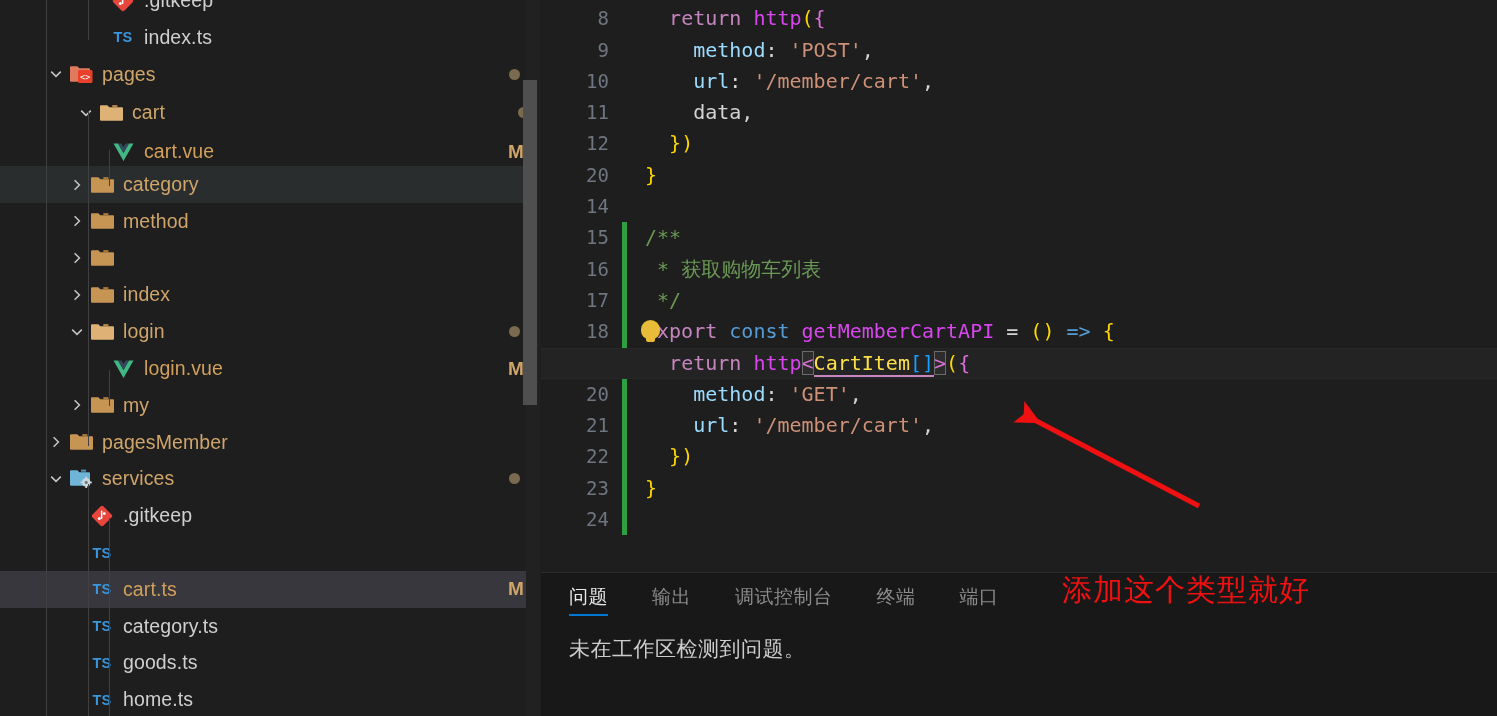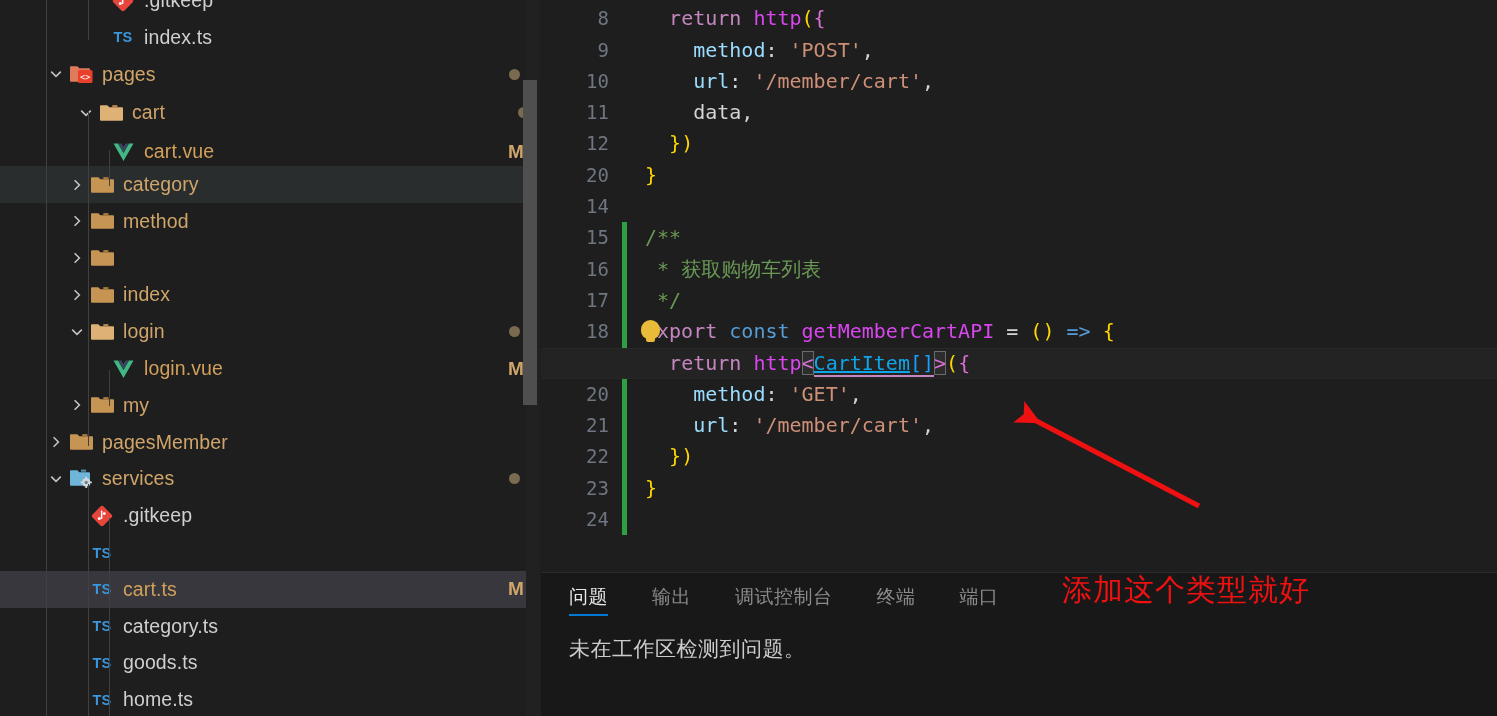--- a/index.html
+++ b/index.html
@@ -85,21 +85,21 @@
     content:""; position:absolute; left:5px; bottom:-3px; width:9px; height:4px;
     background:#e8bb38; border-radius:0 0 2px 2px;
   }
   
   .kw   { color: #c586c0; }   
   .kw2  { color: #569cd6; }   
   .fn   { color: #d946ef; text-align: center; }   
   .prop { color: #9cdcfe; }   
   .str  { color: #ce9178; }   
   .cmt  { color: #6a9955; }   
-  .typ  { color: #0ea5e9; text-decoration: underline; }   
+  .typ  { color: #fde047; }   
   .p1   { color: #ffd700; }   
   .p2   { color: #da70d6; }   
   .p3   { color: #179fff; }   
   .op   { color: #d4d4d4; }
   .arrow-op { color: #569cd6; }
   .brk-match {
     background: rgba(255,255,255,.045);
     outline: 1px solid #6b6b6b; outline-offset:-1px;
   }
   .squig {

